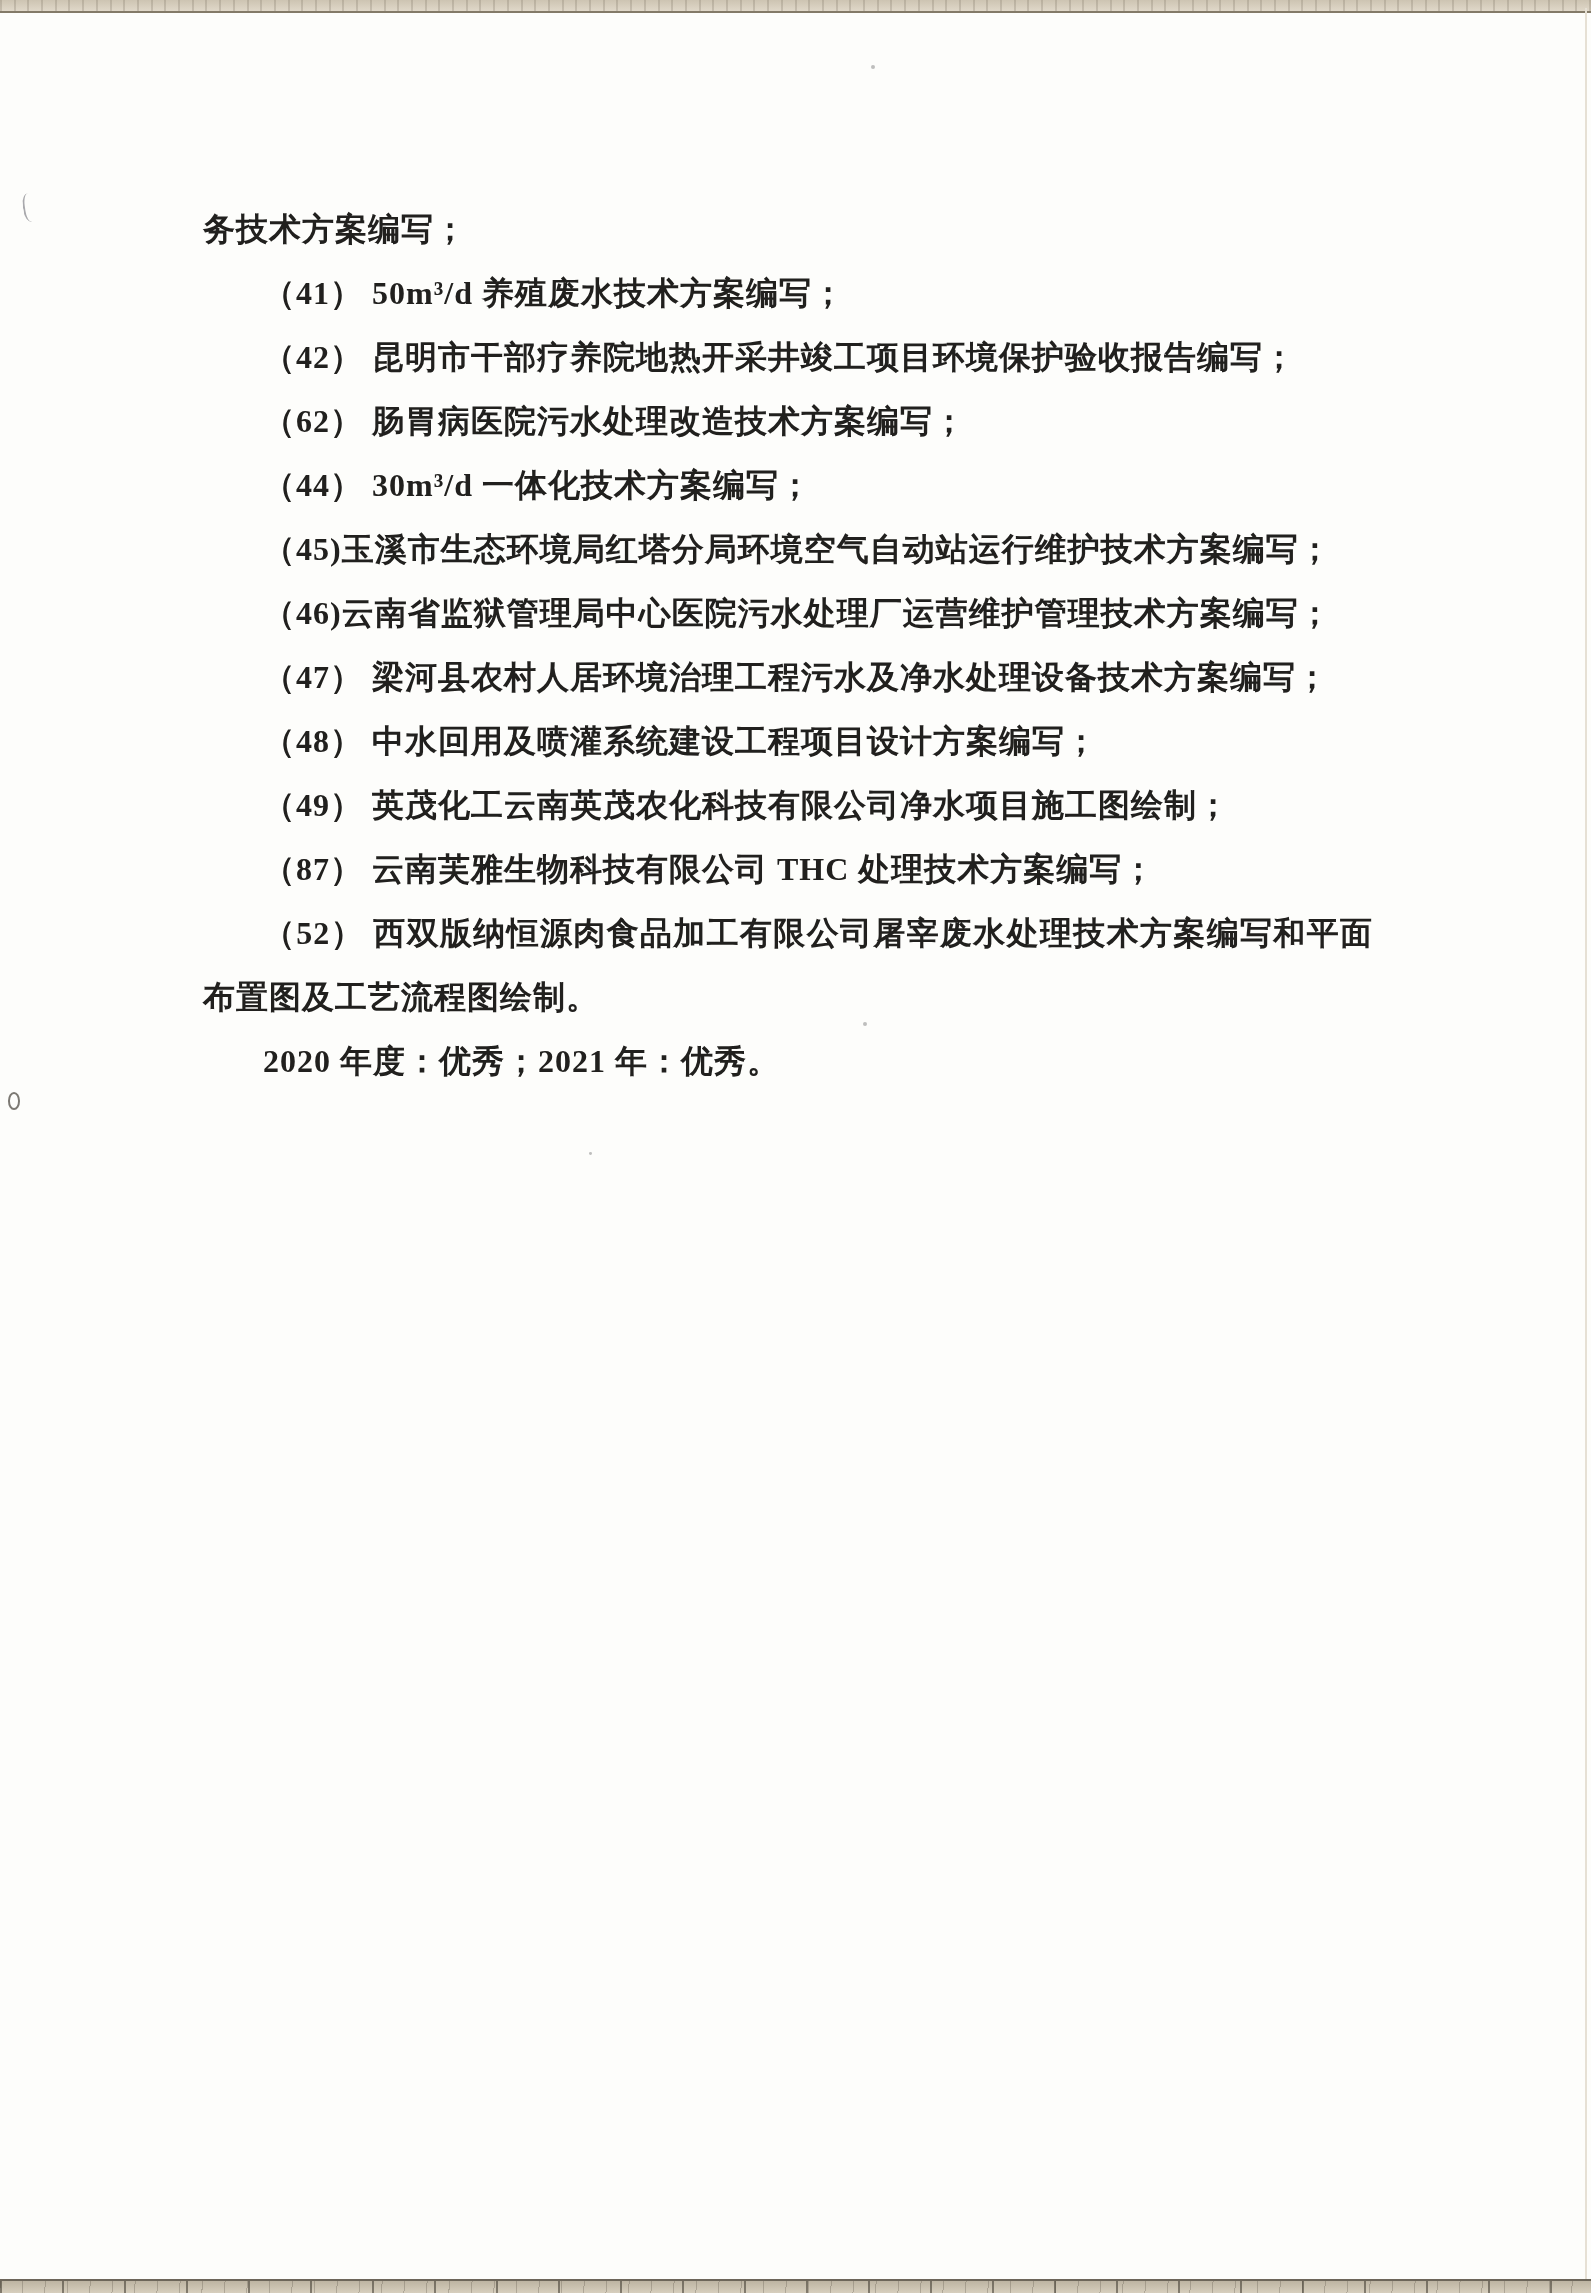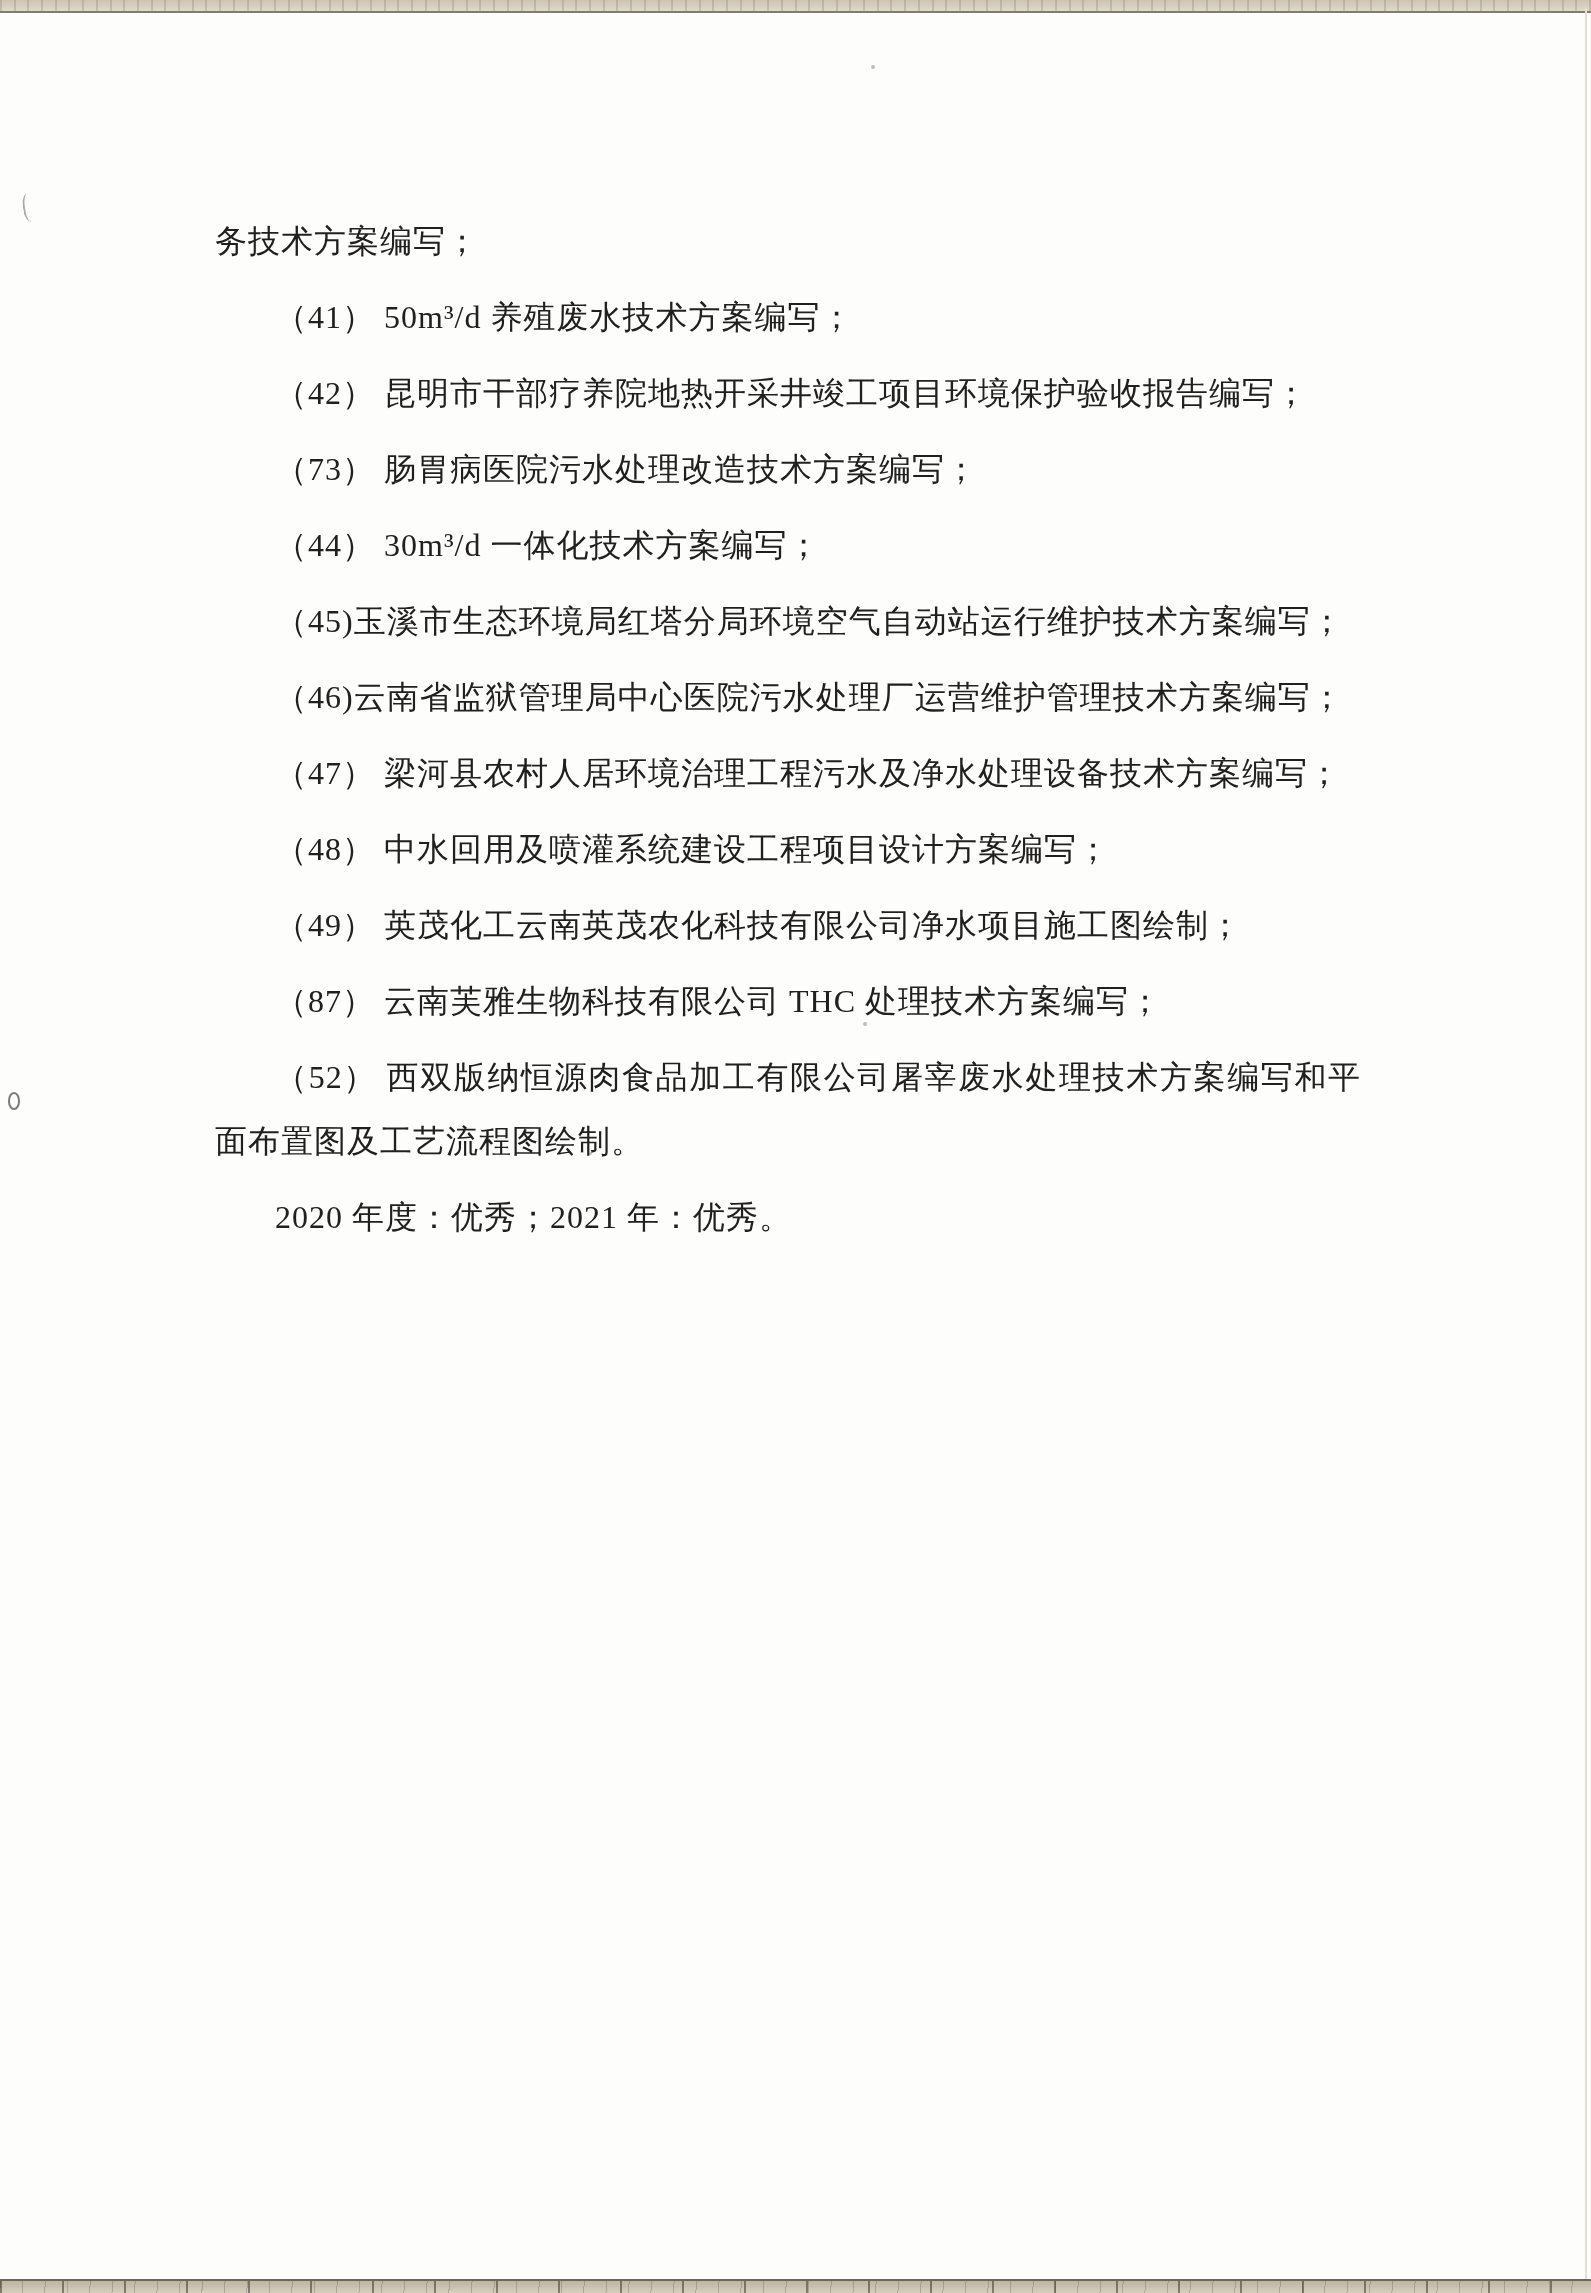--- a/index.html
+++ b/index.html
@@ -77,22 +77,23 @@
     left: 203px;
     top: 197px;
     width: 1170px;
     font-size: 32px;
     line-height: 64px;
     letter-spacing: 1px;
     color: #21201e;
     text-align: justify;
   }
   .content p {
-    margin: 12px;
+    margin: 0;
     padding: 0;
+    font-weight: bold;
   }
   .indent {
     text-indent: 60px;
   }
   .no-indent {
     text-indent: 0;
   }
 </style>
 </head>
 <body>
@@ -100,21 +101,21 @@
 <div>
 
   <div class="scan-band-top"></div>
 
   <div class="content">
     <p class="no-indent">务技术方案编写；</p>
 
     <div>
         <p class="indent">（41） 50m³/d 养殖废水技术方案编写；</p>
         <p class="indent">（42） 昆明市干部疗养院地热开采井竣工项目环境保护验收报告编写；</p>
-        <p class="indent">（73） 肠胃病医院污水处理改造技术方案编写；</p>
+        <p class="indent">（62） 肠胃病医院污水处理改造技术方案编写；</p>
         <p class="indent">（44） 30m³/d 一体化技术方案编写；</p>
         <p class="indent">（45)玉溪市生态环境局红塔分局环境空气自动站运行维护技术方案编写；</p>
         <p class="indent">（46)云南省监狱管理局中心医院污水处理厂运营维护管理技术方案编写；</p>
         <p class="indent">（47） 梁河县农村人居环境治理工程污水及净水处理设备技术方案编写；</p>
         <p class="indent">（48） 中水回用及喷灌系统建设工程项目设计方案编写；</p>
         <p class="indent">（49） 英茂化工云南英茂农化科技有限公司净水项目施工图绘制；</p>
         <p class="indent">（87） 云南芙雅生物科技有限公司 THC 处理技术方案编写；</p>
         <p class="indent">（52） 西双版纳恒源肉食品加工有限公司屠宰废水处理技术方案编写和平面布置图及工艺流程图绘制。</p>
       </div>
 

